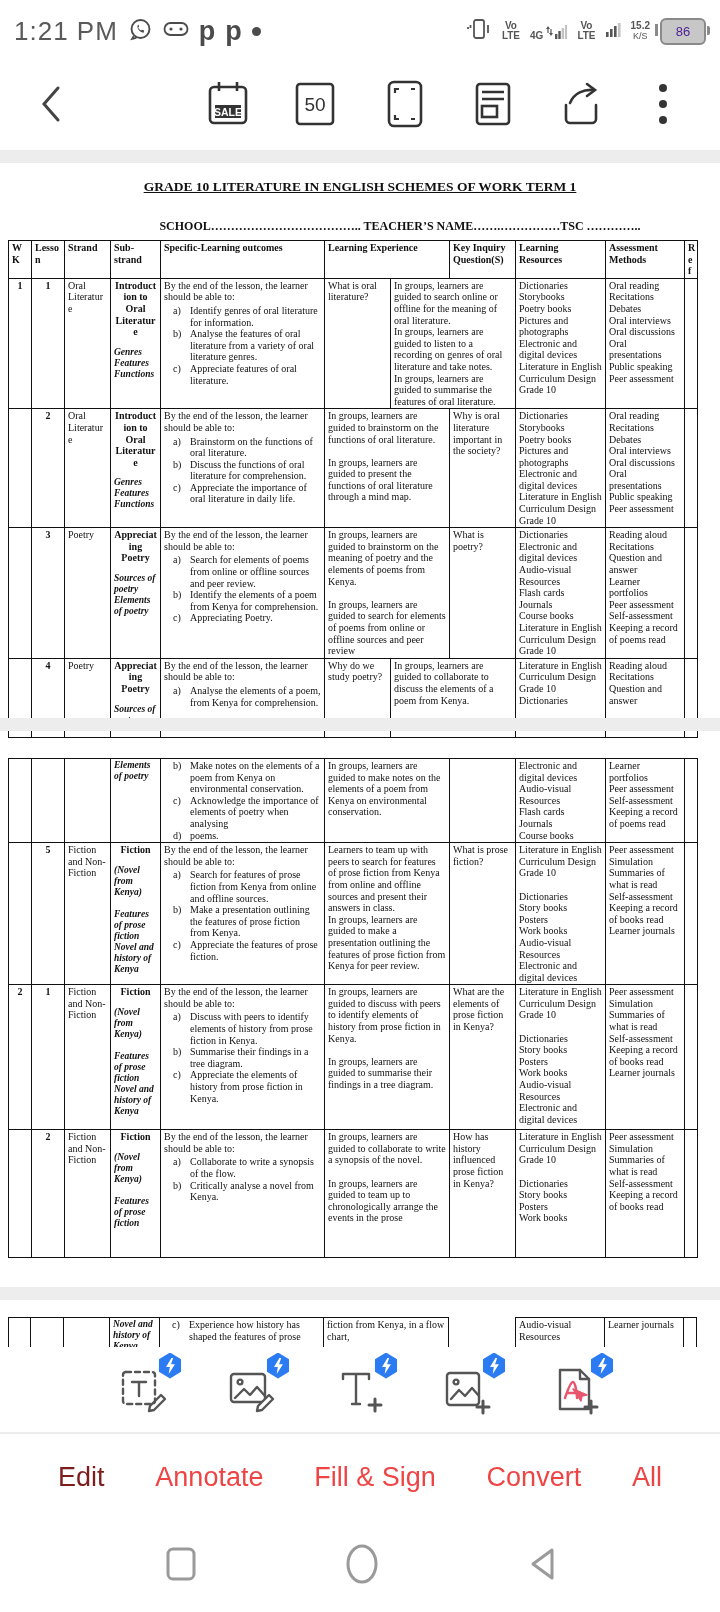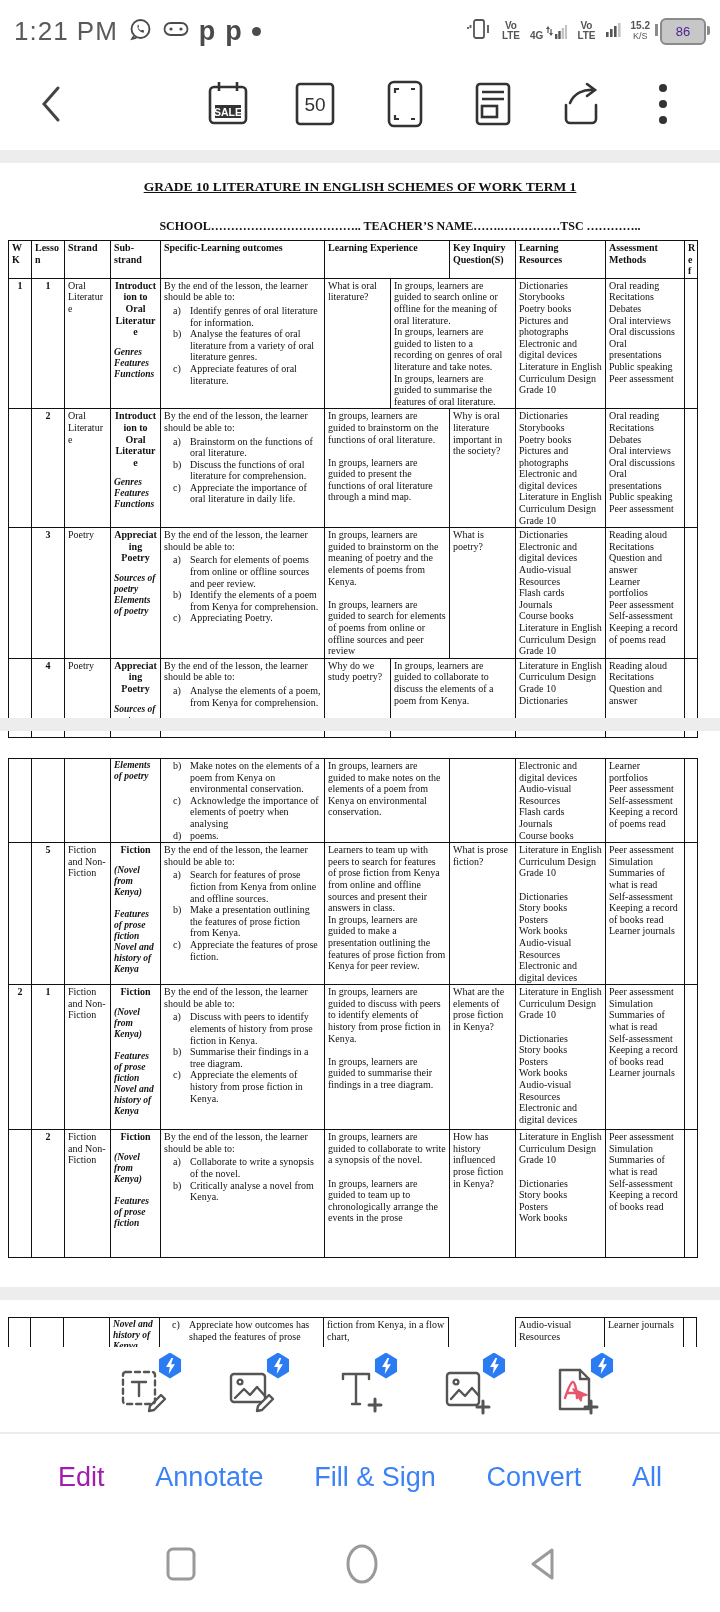--- a/index.html
+++ b/index.html
@@ -54,22 +54,22 @@
   
   .toolstrip{position:absolute;top:1347px;left:0;width:720px;height:85px;background:#fff;
              display:flex;align-items:center;justify-content:center;gap:58px;}
   .tool{position:relative;width:50px;height:50px;cursor:pointer;}
   .badge{position:absolute;top:-12px;right:-13px;width:24px;height:26px;background:#2b7bf3;
          clip-path:polygon(50% 0,96% 26%,96% 74%,50% 100%,4% 74%,4% 26%);
          display:flex;align-items:center;justify-content:center;}
   
   .tabbar{position:absolute;top:1432px;left:0;width:720px;height:88px;background:#fff;border-top:2px solid #ececec;
           display:flex;align-items:center;justify-content:space-between;padding:0 58px;box-sizing:border-box;}
-  .tab{font-size:27px;color:#3b82f6;cursor:pointer;}
-  .tab.active{color:#a21caf;}
+  .tab{font-size:27px;color:#ef4444;cursor:pointer;}
+  .tab.active{color:#7f1d1d;}
   
   .navbar{position:absolute;top:1520px;left:0;width:720px;height:92px;background:#fff;
           display:flex;align-items:center;}
   .nav-btn{position:absolute;top:50%;transform:translateY(-50%);cursor:pointer;}
 </style>
 </head>
 <body>
 
 <div class="statusbar">
   <div class="sb-left">
@@ -383,21 +383,21 @@
         <div class="tcell c9"></div>
       </div>
       <div class="trow" style="min-height: 128px;">
         <div class="tcell c0 num"></div>
         <div class="tcell c1 num">2</div>
         <div class="tcell c2">Fiction and Non-Fiction</div>
         <div class="tcell c3"><div class="sub-head">Fiction</div><div class="sub-italic">(Novel from Kenya)
 
 Features of prose fiction</div></div>
         <div class="tcell c4"><div class="o-intro">By the end of the lesson, the learner should be able to:
-</div><div class="o-item"><span class="o-label">a)</span><span class="o-text">Collaborate  to write a synopsis of the novel.</span></div><div class="o-item"><span class="o-label">b)</span><span class="o-text">Critically analyse a novel from Kenya.</span></div></div>
+</div><div class="o-item"><span class="o-label">a)</span><span class="o-text">Collaborate  to write a synopsis of the flow.</span></div><div class="o-item"><span class="o-label">b)</span><span class="o-text">Critically analyse a novel from Kenya.</span></div></div>
         <div class="tcell c5">In groups, learners are guided to collaborate  to write a synopsis of the novel.
 
 In groups, learners are guided to team up to chronologically arrange the events in the prose</div>
         <div class="tcell c6">How has history influenced prose fiction in Kenya?</div>
         <div class="tcell c7">Literature in English Curriculum Design Grade 10
 
 Dictionaries
 Story books
 Posters
 Work books</div>
@@ -410,21 +410,21 @@
       </div>
     </div>
   <div class="grayband" style="top:1124px;height:13px"></div>
   <div class="t3wrap">
     <div class="ttable fragment t3">
         <div class="trow" style="min-height: 40px;">
           <div class="tcell c0 num"></div>
           <div class="tcell c1 num"></div>
           <div class="tcell c2"></div>
           <div class="tcell c3"><div class="sub-italic" style="margin-top: 0px;">Novel and history of Kenya</div></div>
-          <div class="tcell c4"><div class="o-item"><span class="o-label">c)</span><span class="o-text">Appreciate how outcomes has shaped the features of prose</span></div></div>
+          <div class="tcell c4"><div class="o-item"><span class="o-label">c)</span><span class="o-text">Experience how history has shaped the features of prose</span></div></div>
           <div class="tcell c5">fiction from Kenya, in a flow chart,</div>
           <div class="tcell c6 blank"></div>
           <div class="tcell c7 bleft">Audio-visual Resources</div>
           <div class="tcell c8">Learner journals</div>
           <div class="tcell c9"></div>
         </div>
       </div>
   </div>
 </div>
 

